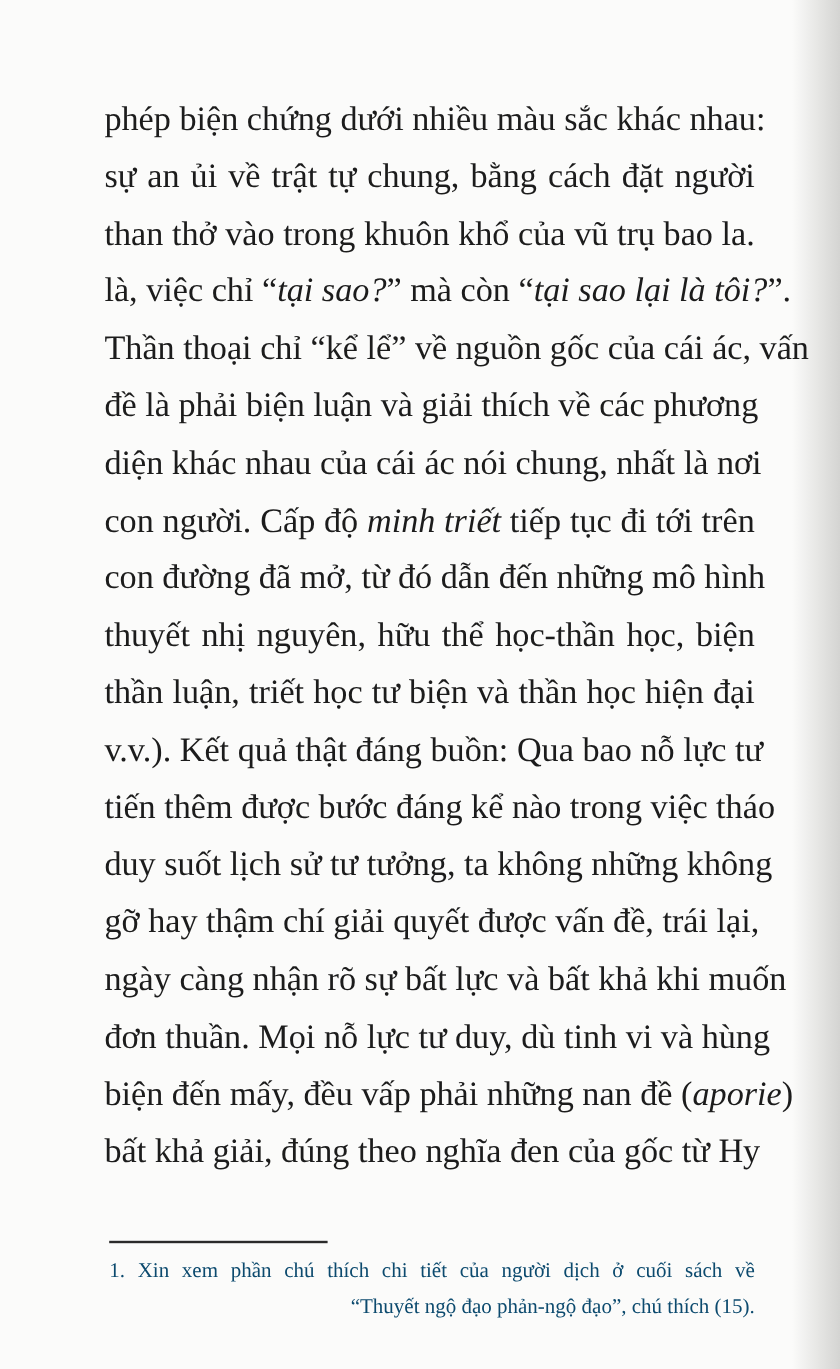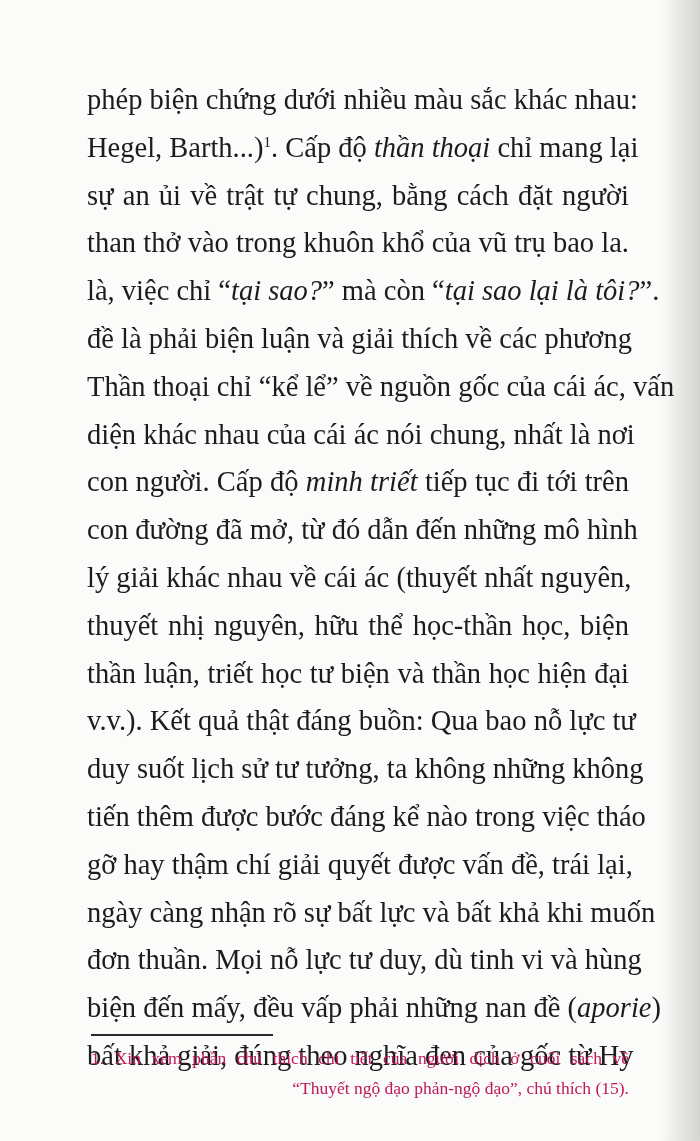--- a/index.html
+++ b/index.html
@@ -5,46 +5,44 @@
   html, body { margin:0; padding:0; }
   body { width:700px; height:1141px; overflow:hidden; background:#fbfbfa; position:relative; }
   .page-shadow { position:absolute; top:0; right:0; width:40px; height:1141px;
     background: linear-gradient(to right, rgba(250,250,249,0) 0%, #e6e6e4 55%, #d4d4d2 100%); }
   .body-text { position:absolute; left:87px; top:76px; width:542px;
     font-family:"Liberation Serif", "DejaVu Serif", serif; font-size:28.5px; color:#1c1c1c; }
   .line { height:47.8px; line-height:47.8px; white-space:nowrap; text-align:justify; text-align-last:justify; }
   sup { font-size:15px; line-height:0; vertical-align:super; }
   .rule { position:absolute; left:91px; top:1034px; width:182px; height:2px; background:#2a2a2a; }
   .footnote { position:absolute; left:91px; top:1043px; width:538px;
-    font-family:"Liberation Serif", "DejaVu Serif", serif; font-size:17.5px; color:#be185d; }
+    font-family:"Liberation Serif", "DejaVu Serif", serif; font-size:17.5px; color:#0c4a6e; }
   .fn-line { height:30px; line-height:30px; white-space:nowrap;text-align:right; }
   .fn-line.just { text-align:justify; text-align-last:justify; }
 </style>
 </head>
 <body>
 
 <div class="page-shadow"></div>
 
 <div class="body-text" id="body-text">
     <div class="line"><span>phép biện chứng dưới nhiều màu sắc khác nhau:</span></div>
-    <div class="line"><span>Hegel, Barth...)</span><sup>1</sup><span>. Cấp độ </span><i>thần thoại</i><span> chỉ mang lại</span></div>
     <div class="line"><span>sự an ủi về trật tự chung, bằng cách đặt người</span></div>
     <div class="line"><span>than thở vào trong khuôn khổ của vũ trụ bao la.</span></div>
     <div class="line"><span>là, việc chỉ “</span><i>tại sao?</i><span>” mà còn “</span><i>tại sao lại là tôi?</i><span>”.</span></div>
+    <div class="line"><span>Thần thoại chỉ “kể lể” về nguồn gốc của cái ác, vấn</span></div>
     <div class="line"><span>đề là phải biện luận và giải thích về các phương</span></div>
-    <div class="line"><span>Thần thoại chỉ “kể lể” về nguồn gốc của cái ác, vấn</span></div>
     <div class="line"><span>diện khác nhau của cái ác nói chung, nhất là nơi</span></div>
     <div class="line"><span>con người. Cấp độ </span><i>minh triết</i><span> tiếp tục đi tới trên</span></div>
     <div class="line"><span>con đường đã mở, từ đó dẫn đến những mô hình</span></div>
-    <div class="line"><span>lý giải khác nhau về cái ác (thuyết nhất nguyên,</span></div>
     <div class="line"><span>thuyết nhị nguyên, hữu thể học-thần học, biện</span></div>
     <div class="line"><span>thần luận, triết học tư biện và thần học hiện đại</span></div>
     <div class="line"><span>v.v.). Kết quả thật đáng buồn: Qua bao nỗ lực tư</span></div>
+    <div class="line"><span>tiến thêm được bước đáng kể nào trong việc tháo</span></div>
     <div class="line"><span>duy suốt lịch sử tư tưởng, ta không những không</span></div>
-    <div class="line"><span>tiến thêm được bước đáng kể nào trong việc tháo</span></div>
     <div class="line"><span>gỡ hay thậm chí giải quyết được vấn đề, trái lại,</span></div>
     <div class="line"><span>ngày càng nhận rõ sự bất lực và bất khả khi muốn</span></div>
     <div class="line"><span>đơn thuần. Mọi nỗ lực tư duy, dù tinh vi và hùng</span></div>
     <div class="line"><span>biện đến mấy, đều vấp phải những nan đề (</span><i>aporie</i><span>)</span></div>
     <div class="line"><span>bất khả giải, đúng theo nghĩa đen của gốc từ Hy</span></div>
   </div>
 
 <div class="rule"></div>
 
 <div class="footnote">

